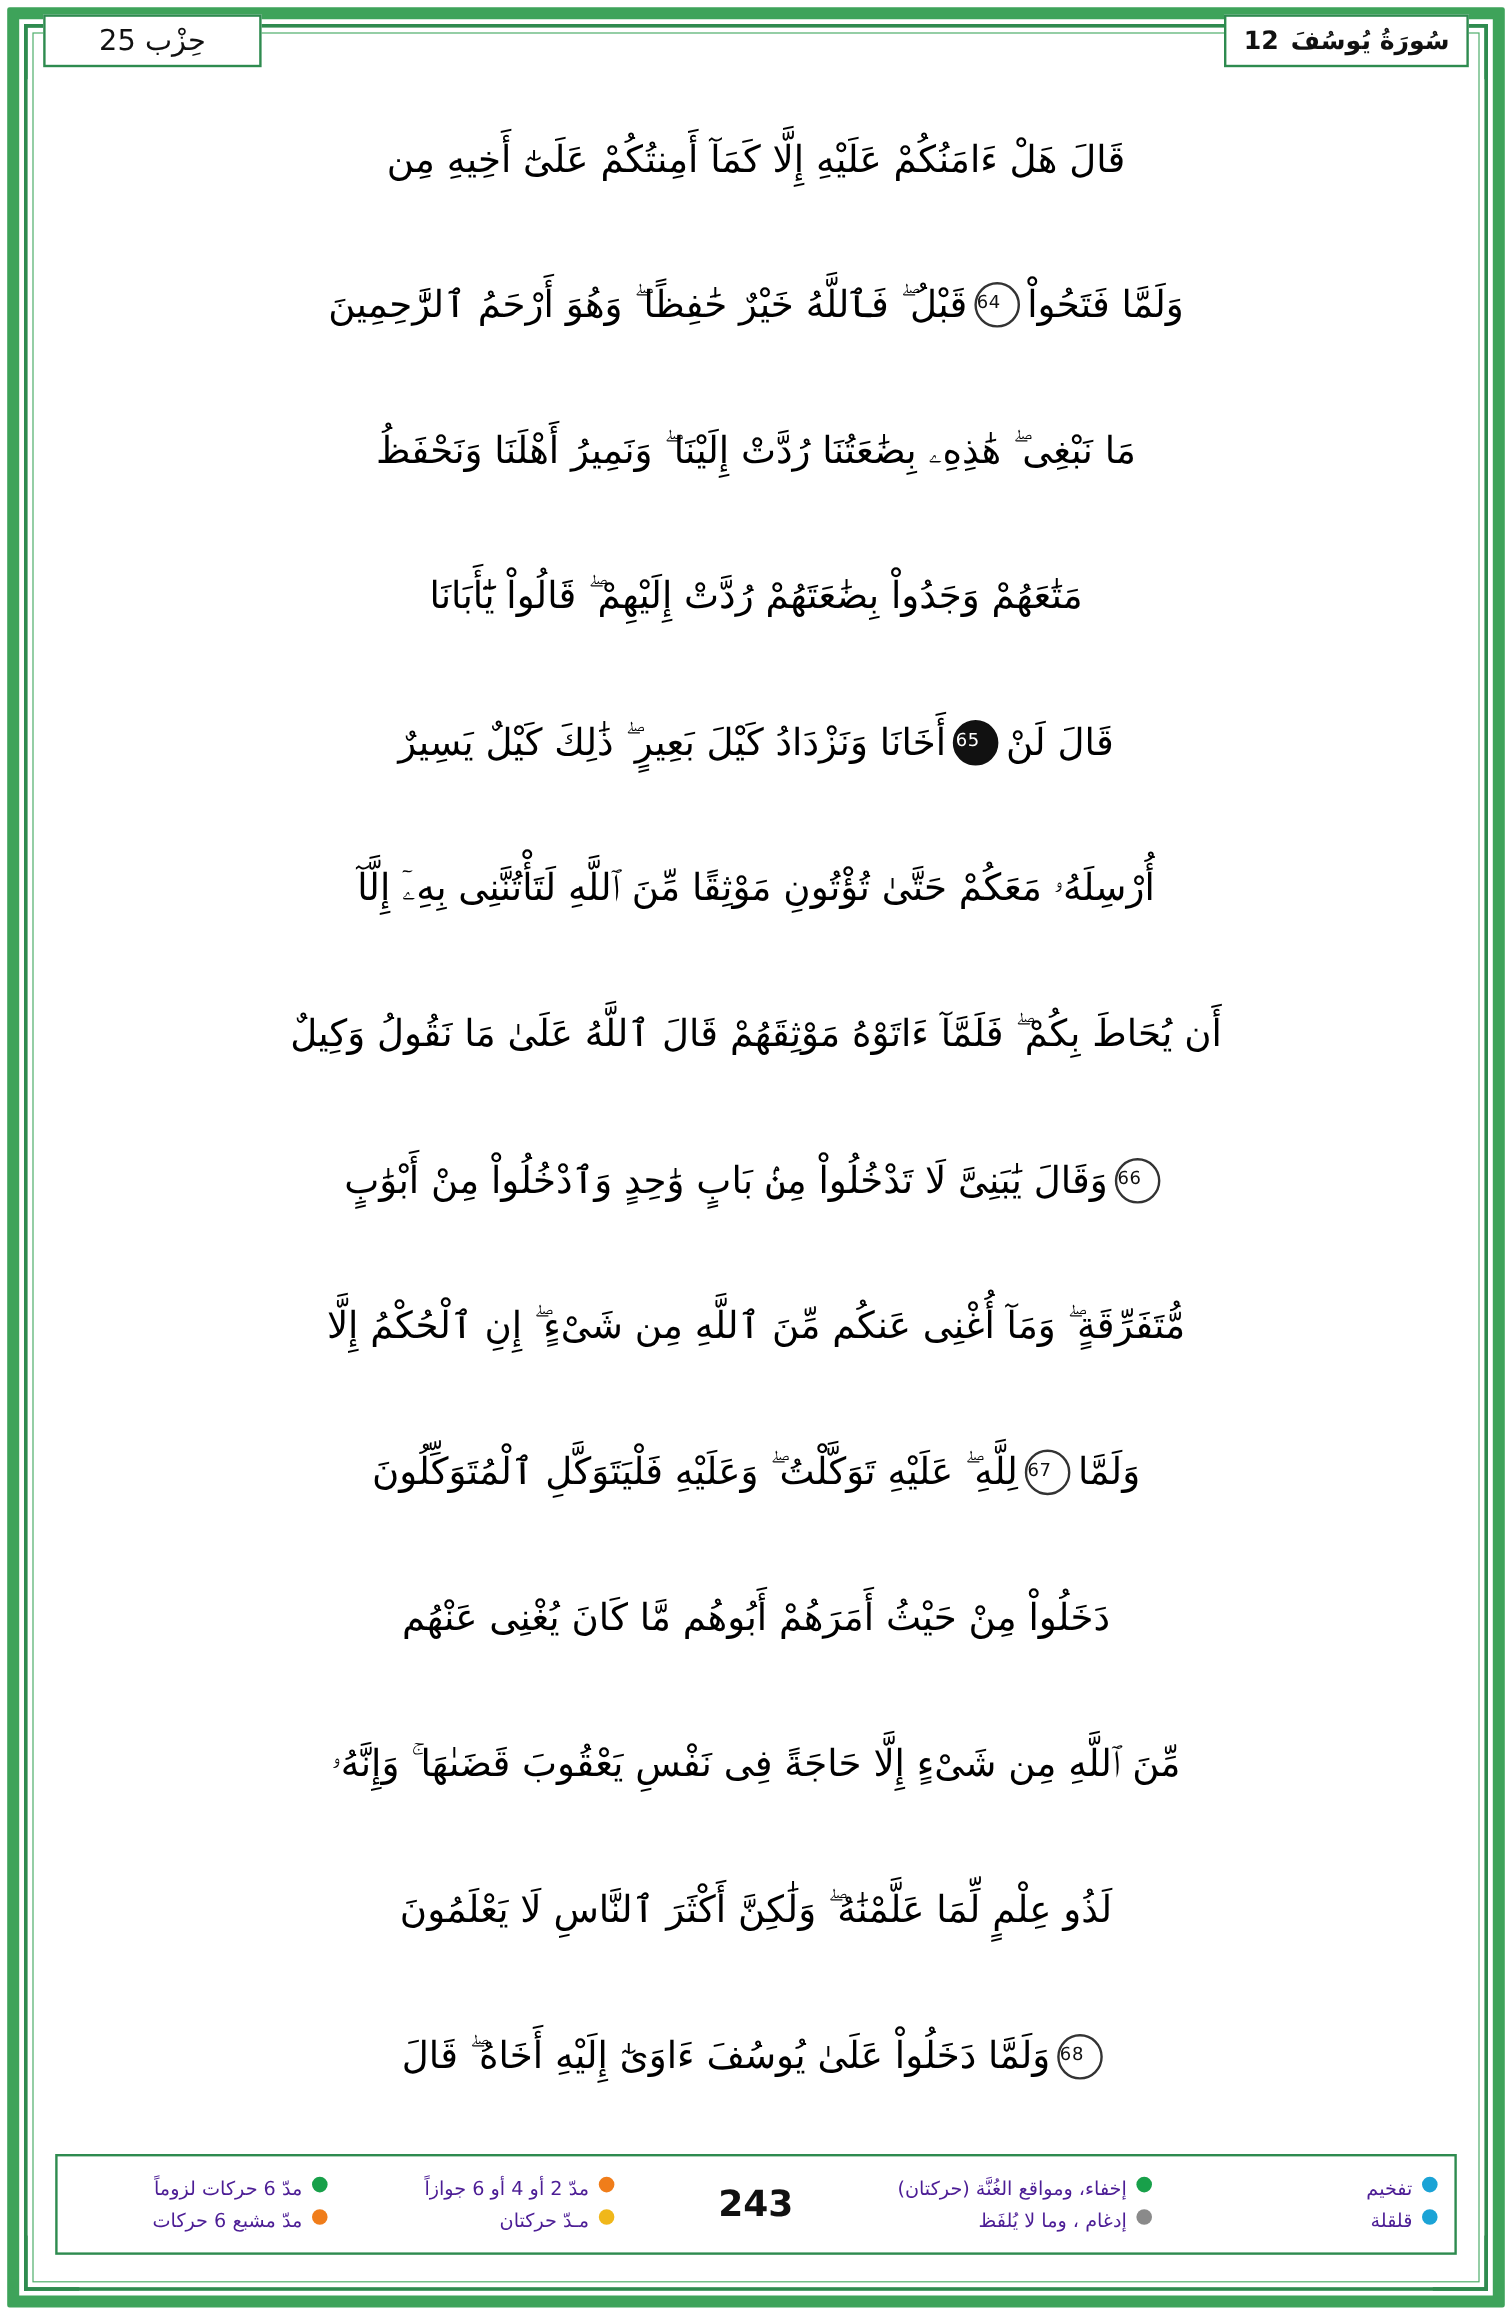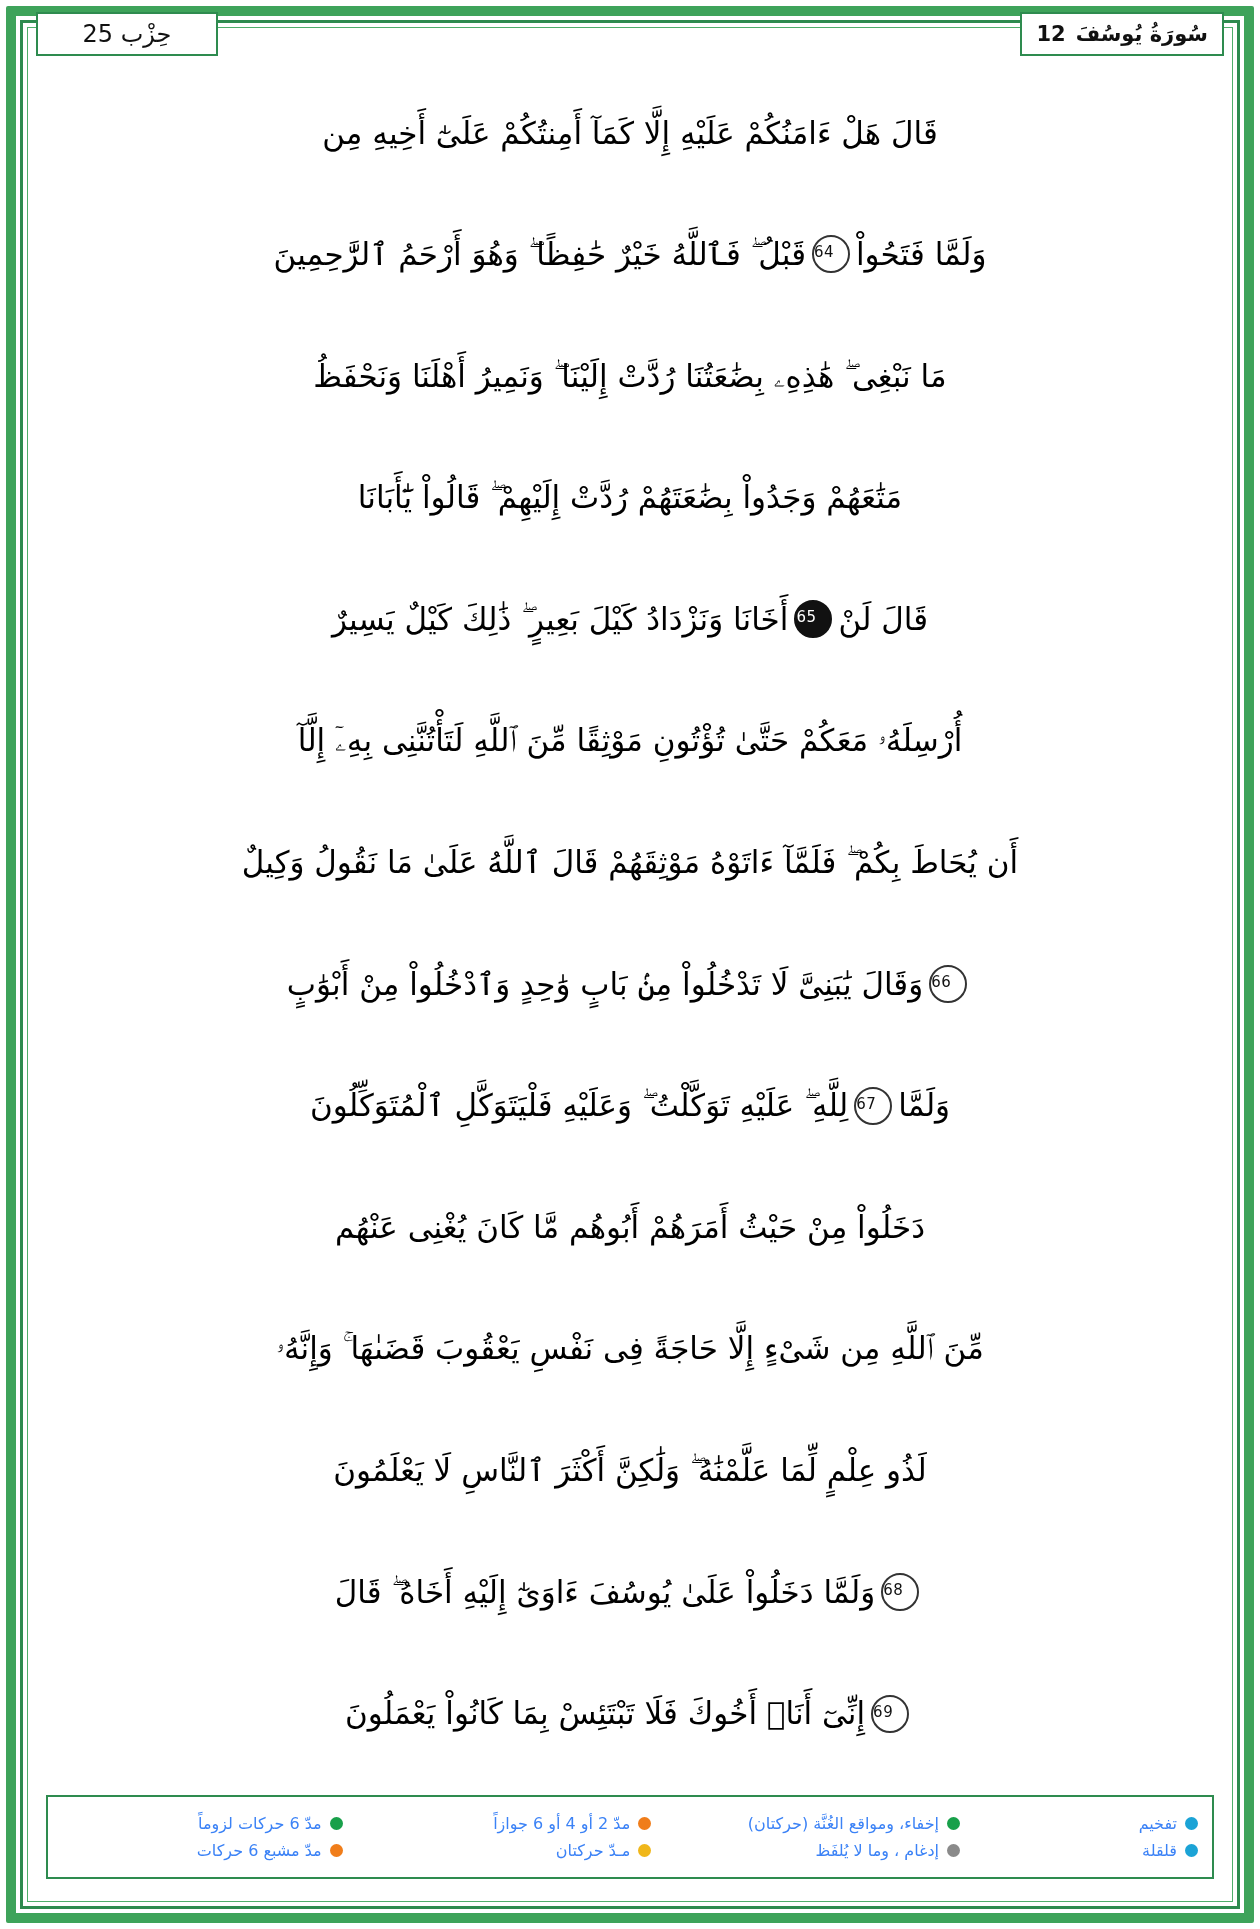--- a/index.html
+++ b/index.html
@@ -173,24 +173,23 @@
   .legend-col.center {
     flex: 0 0 180px;
     align-items: center;
     justify-content: center;
     font-size: 30px;
     font-weight: bold;
     color: #111;
   }
   .legend-item {
     display: flex;
-    align-items: center;
     gap: 8px;
     font-size: 16px;
-    color: #3b82f6;
+    color: #4c1d95;
     white-space: nowrap;
   }
   .dot {
     width: 13px;
     height: 13px;
     border-radius: 50%;
     flex: 0 0 13px;
     display: inline-block;
   }
   .legend-col.right { flex: 0 0 210px; }
@@ -263,20 +262,23 @@
 
     <div class="aya-line">
       <span class="tx">أَن يُحَاطَ بِكُمْ ۖ فَلَمَّآ ءَاتَوْهُ مَوْثِقَهُمْ قَالَ ٱللَّهُ عَلَىٰ مَا نَقُولُ وَكِيلٌ</span>
     </div>
 
     <div class="aya-line">
       <span class="aya-num">66</span>
       <span class="tx">وَقَالَ يَٰبَنِىَّ لَا تَدْخُلُواْ مِنۢ بَابٍ وَٰحِدٍ وَٱدْخُلُواْ مِنْ أَبْوَٰبٍ</span>
     </div>
 
+    <div class="aya-line">
+      <span class="tx">مُّتَفَرِّقَةٍ ۖ وَمَآ أُغْنِى عَنكُم مِّنَ ٱللَّهِ مِن شَىْءٍ ۖ إِنِ ٱلْحُكْمُ إِلَّا</span>
+    </div>
 
     <div class="aya-line">
       <span class="tx">وَلَمَّا</span>
       <span class="aya-num">67</span>
       <span class="tx">لِلَّهِ ۖ عَلَيْهِ تَوَكَّلْتُ ۖ وَعَلَيْهِ فَلْيَتَوَكَّلِ ٱلْمُتَوَكِّلُونَ</span>
     </div>
 
     <div class="aya-line">
       <span class="tx">دَخَلُواْ مِنْ حَيْثُ أَمَرَهُمْ أَبُوهُم مَّا كَانَ يُغْنِى عَنْهُم</span>
     </div>
@@ -319,20 +321,23 @@
         <div class="legend-item">
           <span class="dot" style="background:#18a04a"></span>
           <span>إخفاء، ومواقع الغُنَّة (حركتان)</span>
         </div>
         <div class="legend-item">
           <span class="dot" style="background:#8a8a8a"></span>
           <span>إدغام ، وما لا يُلفَظ</span>
         </div>
       </div>
 
+      <div class="legend-col center">
+        <span>243</span>
+      </div>
 
       <div class="legend-col">
         <div class="legend-item">
           <span class="dot" style="background:#f07d1a"></span>
           <span>مدّ 2 أو 4 أو 6 جوازاً</span>
         </div>
         <div class="legend-item">
           <span class="dot" style="background:#f0b71a"></span>
           <span>مـدّ حركتان</span>
         </div>

